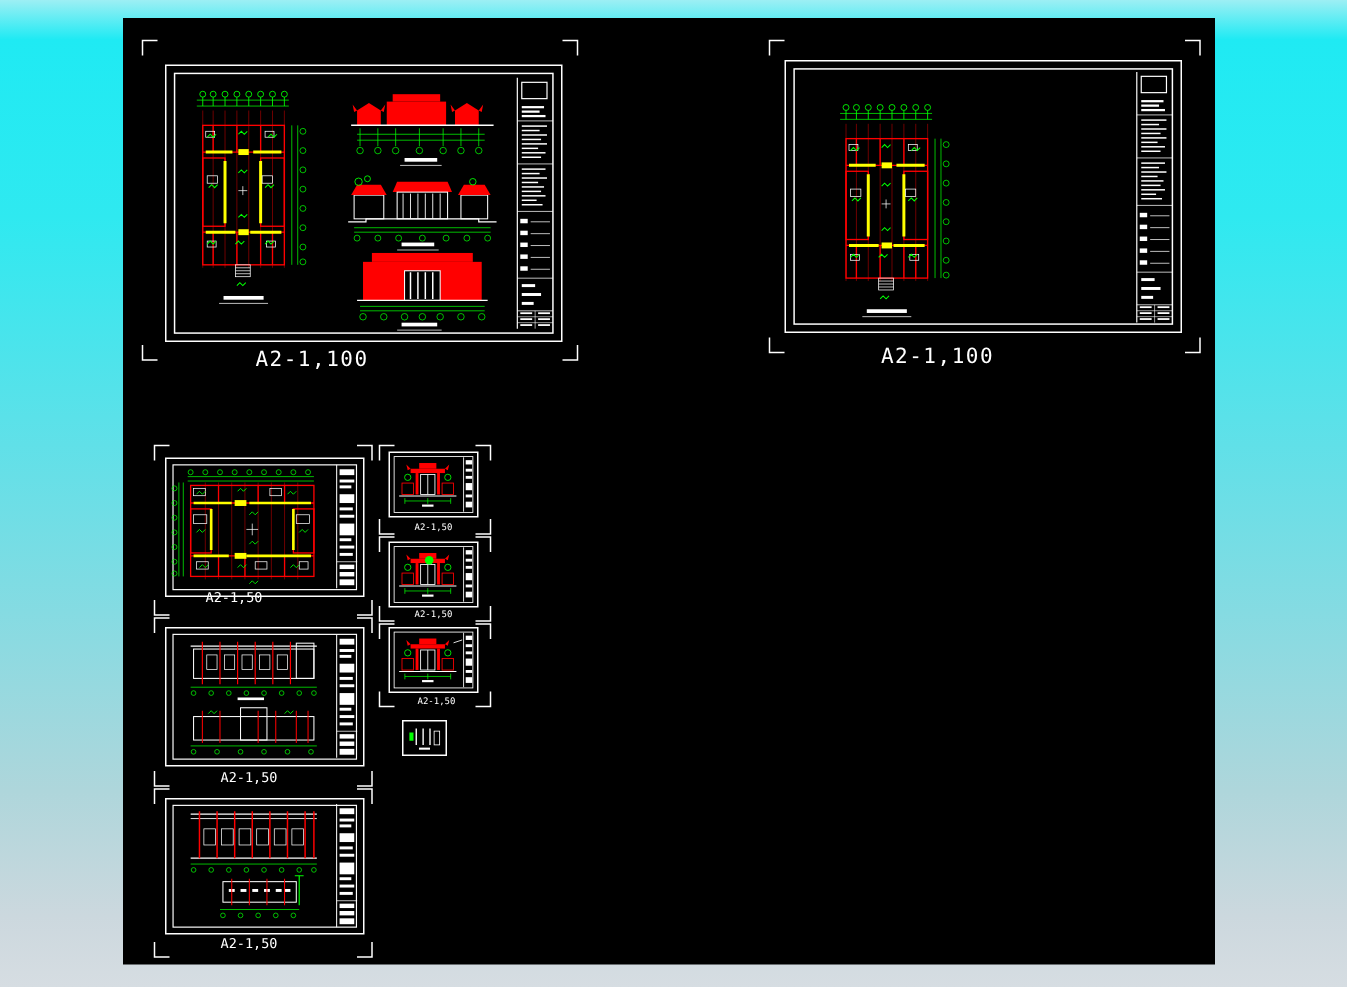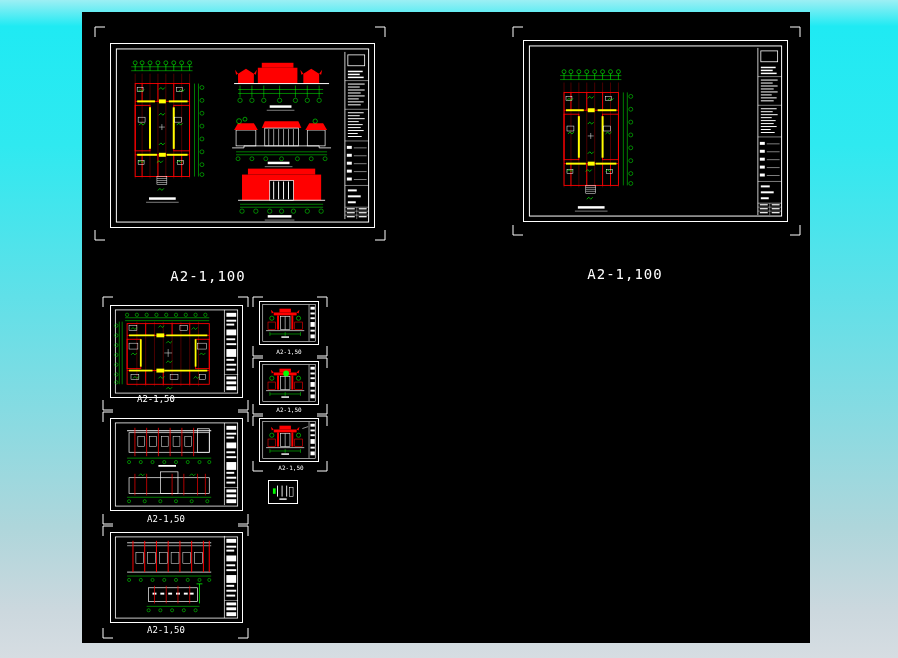--- a/index.html
+++ b/index.html
@@ -13,21 +13,21 @@
     background:#000;
   }
   .sheet{
     position:absolute;border:1px solid #fff;background:#000;box-sizing:border-box;
   }
   .sheet svg{display:block;width:100%;height:100%;}
   .lbl{
     position:absolute;color:#fff;text-align:center;white-space:nowrap;
     font-family:"DejaVu Sans Mono","Liberation Mono",monospace;
   }
-  .lbl.big{font-size:14px;letter-spacing:1px;margin-top:36px;}
+  .lbl.big{font-size:14px;letter-spacing:1px;}
   .lbl.med{font-size:9px;letter-spacing:0px;}
   .lbl.tiny{font-size:6px;letter-spacing:0px;}
   #cropmarks{position:absolute;left:0;top:0;width:728px;height:631px;}
 </style>
 </head>
 <body>
 
 <div class="canvas">
 
   <svg id="cropmarks">

